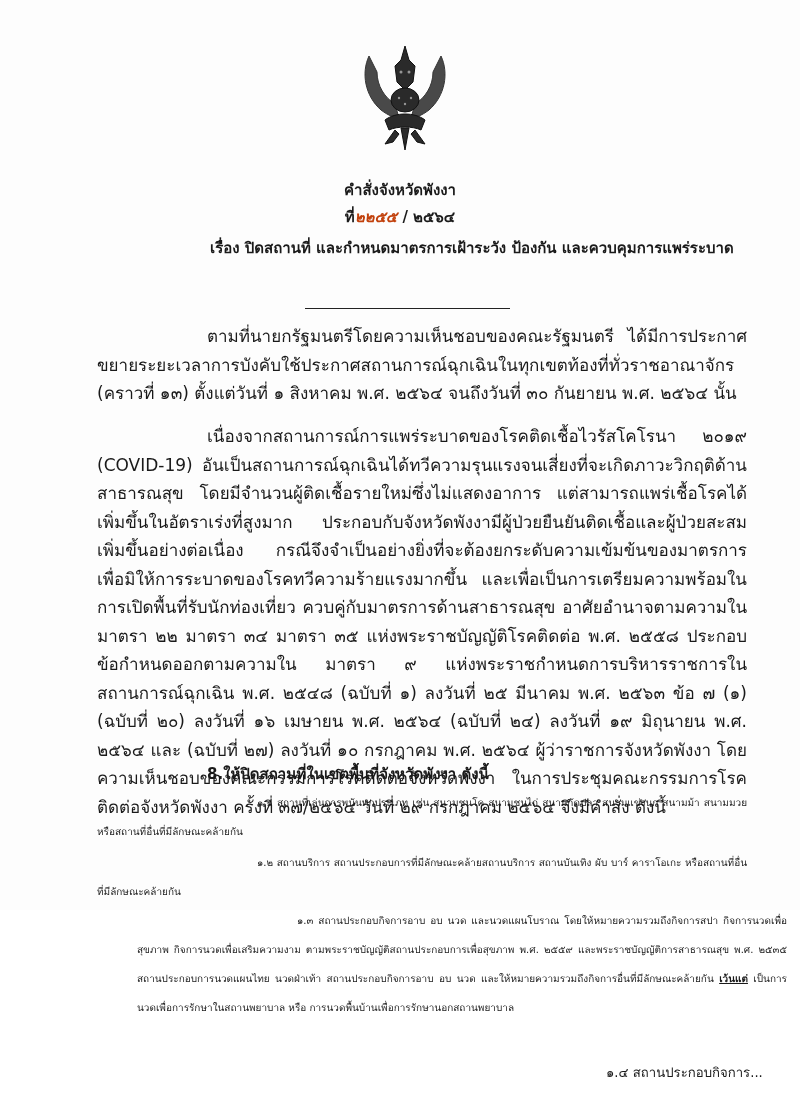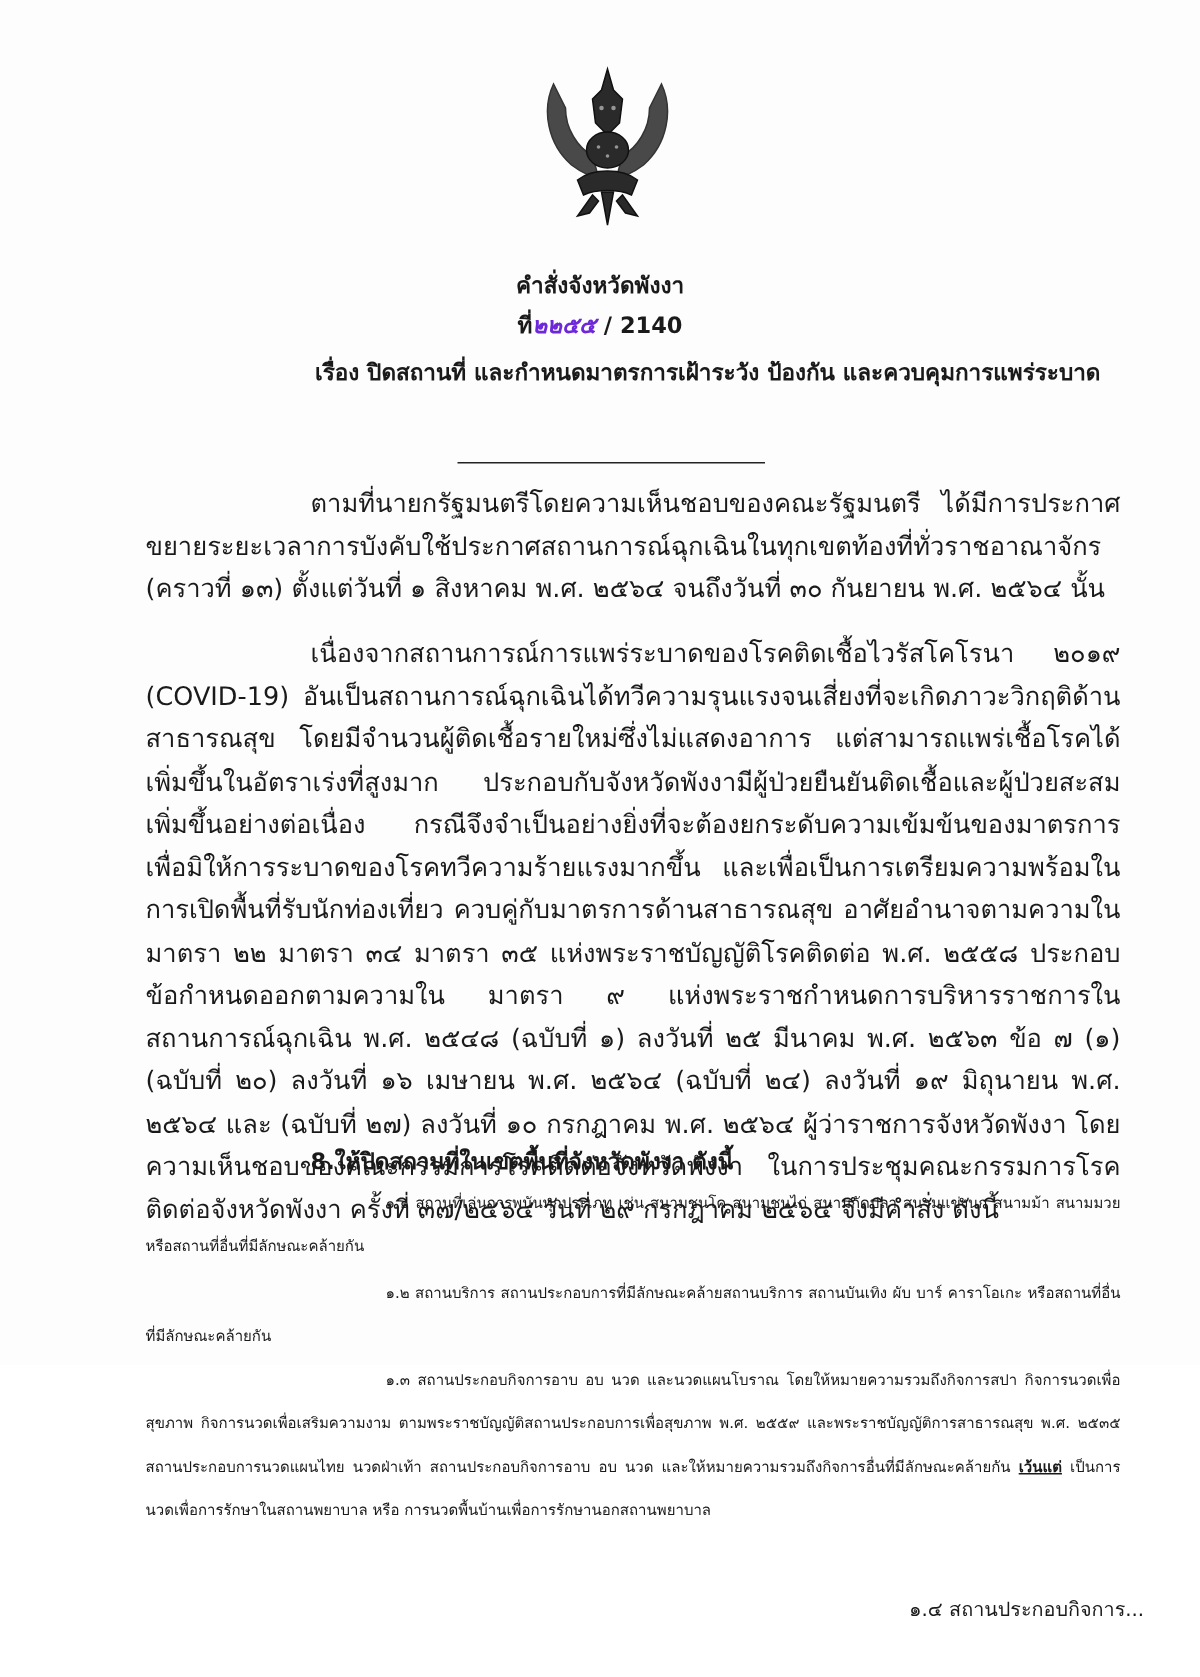--- a/index.html
+++ b/index.html
@@ -2,34 +2,34 @@
 <html><head>
   <meta charset="utf-8">
   <style>
     html, body { margin: 0; padding: 0; background: #ffffff; }
     body { width: 800px; height: 1118px; overflow: hidden; position: relative; font-family: "DejaVu Sans", sans-serif; color: #1a1a1a; }
     .page { position: absolute; left: 0; top: 0; width: 800px; height: 910px; background: #fdfdfd; }
     .emblem { position: absolute; left: 355px; top: 38px; width: 100px; height: 115px; }
     .center { position: absolute; left: 0; width: 800px; text-align: center; }
     .title { top: 178px; font-size: 15px; font-weight: bold; }
     .number { top: 205px; font-size: 15px; font-weight: bold; }
-    .number .handwritten { color: #6d28d9; font-style: italic; }
+    .number .handwritten { color: #c2410c; font-style: italic; }
     .subject { position: absolute; left: 178px; top: 234px; font-size: 15px; font-weight: bold; line-height: 28px; width: 560px; margin-left: 32px; }
     .subject .line2 { display: block; padding-left: 48px; }
     .rule { position: absolute; left: 305px; top: 308px; width: 205px; height: 1px; background: #222; }
     .para { position: absolute; left: 97px; width: 650px; font-size: 17px; line-height: 28.5px; text-align: justify; text-align-last: left; }
     .para .indent { display: inline-block; width: 110px; }
     .p1 { top: 322px; }
     .p2 { top: 422px; }
     .section-heading { position: absolute; left: 207px; top: 762px; font-size: 15px; font-weight: bold; }
     .item { position: absolute; left: 97px; width: 650px; font-size: 10px; line-height: 29px; text-align: justify; text-align-last: left; }
     .item .indent { display: inline-block; width: 160px; }
     .i1 { top: 788px; }
     .i2 { top: 848px; }
-    .i3 { top: 906px; }
+    .i3 { top: 906px; margin-left: 40px; }
     .underline-bold { font-weight: bold; text-decoration: underline; }
     .continuation { position: absolute; left: 606px; top: 1062px; font-size: 13.2px; }
   </style>
 </head>
 <body>
 
 <div class="page">
 
   <div class="emblem">
     <svg width="100" height="115" viewBox="0 0 100 115">
@@ -49,21 +49,21 @@
         <circle cx="44" cy="60" r="1.2"></circle>
           <circle cx="56" cy="60" r="1.2"></circle>
         <circle cx="50" cy="66" r="1.2"></circle>
       </g>
     </svg>
   </div>
 
   <div class="center title">คำสั่งจังหวัดพังงา</div>
 
   <div class="center number">
-    <span>ที่</span><span class="handwritten">๒๒๕๕</span><span> / 2140</span>
+    <span>ที่</span><span class="handwritten">๒๒๕๕</span><span> / ๒๕๖๔</span>
   </div>
 
   <div class="subject">
     <span>เรื่อง  ปิดสถานที่ และกำหนดมาตรการเฝ้าระวัง ป้องกัน และควบคุมการแพร่ระบาด</span>
   </div>
 
   <div class="rule"></div>
 
   <div class="para p1"><span class="indent"></span><span>ตามที่นายกรัฐมนตรีโดยความเห็นชอบของคณะรัฐมนตรี ได้มีการประกาศขยายระยะเวลาการบังคับใช้ประกาศสถานการณ์ฉุกเฉินในทุกเขตท้องที่ทั่วราชอาณาจักร (คราวที่ ๑๓) ตั้งแต่วันที่ ๑ สิงหาคม พ.ศ. ๒๕๖๔ จนถึงวันที่ ๓๐ กันยายน พ.ศ. ๒๕๖๔ นั้น</span></div>
 

